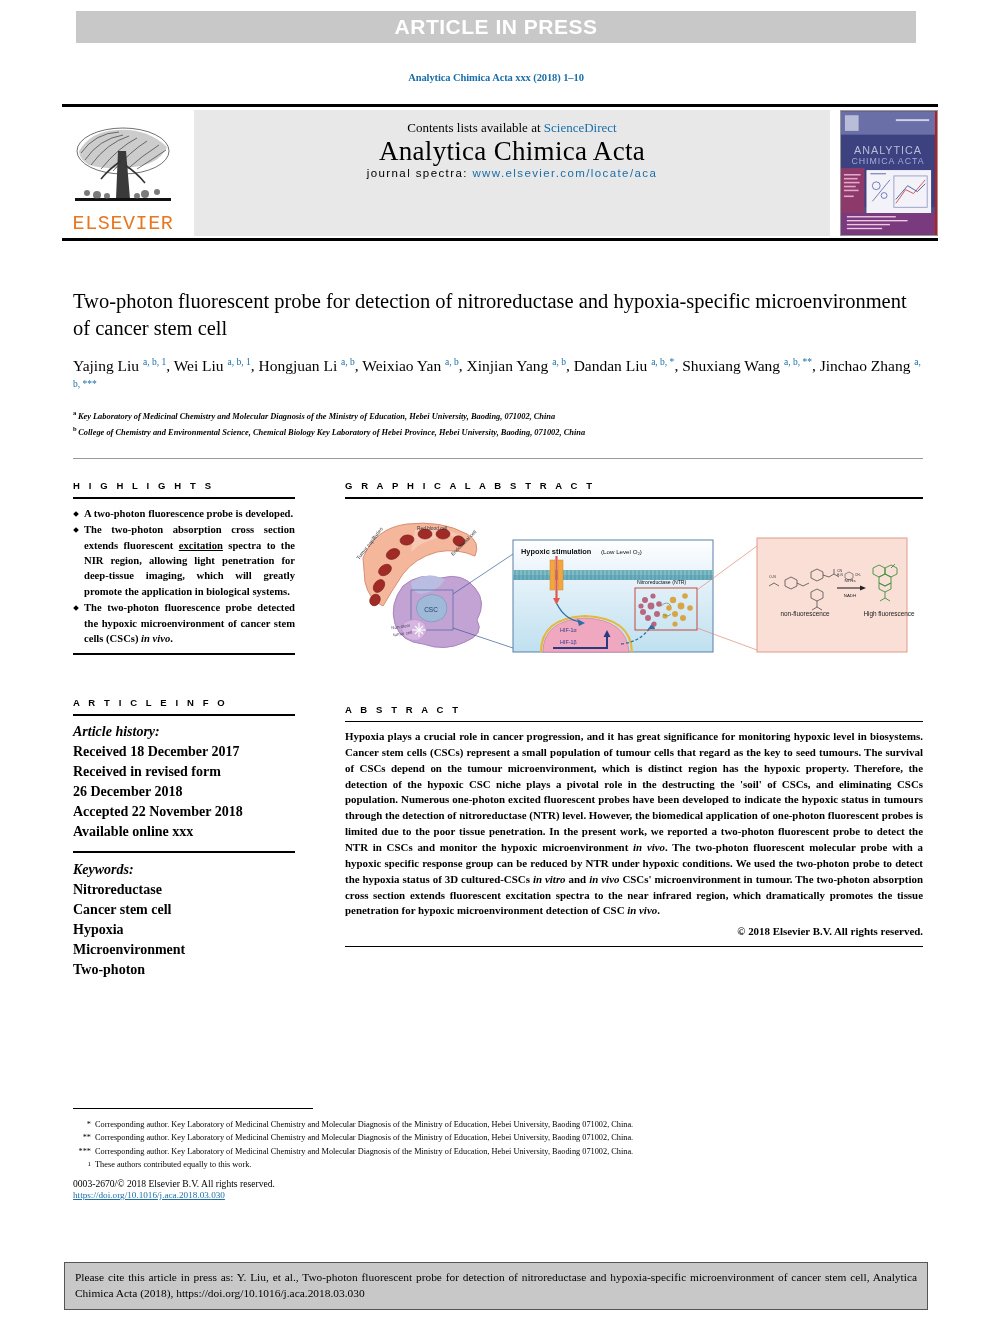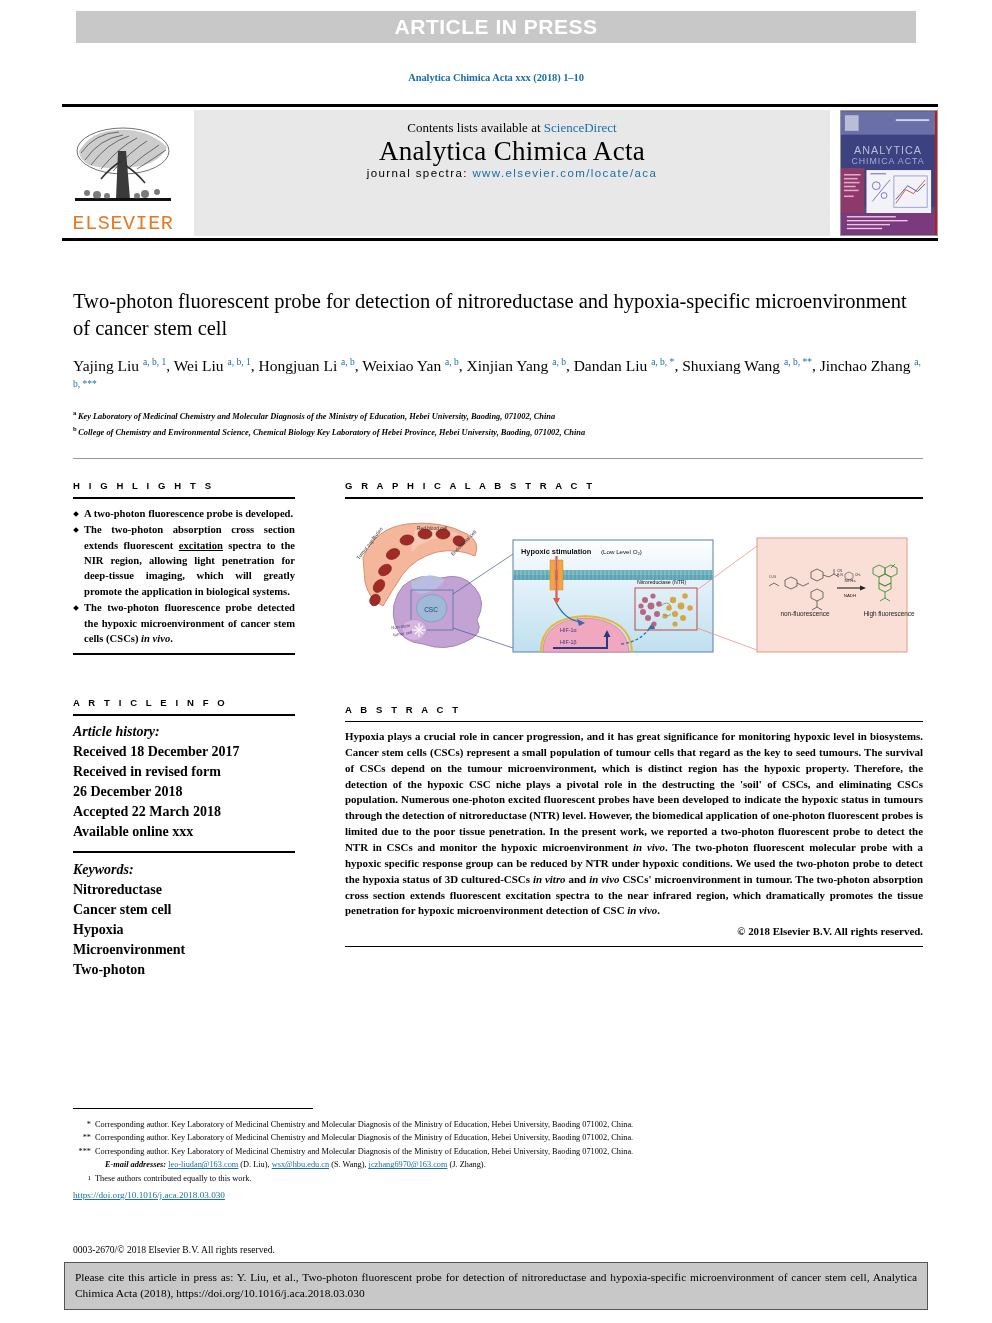--- a/index.html
+++ b/index.html
@@ -202,21 +202,21 @@
   
   .footnote-rule { position: absolute; left: 73px; top: 1108px; width: 240px; height: 1px; background: #000; }
   .footnotes { position: absolute; left: 73px; top: 1118px; width: 850px; font-size: 8.3px; line-height: 1.62; }
   .fn-row { position: relative; padding-left: 22px; }
   .fn-mark { position: absolute; left: 0; width: 18px; text-align: right; }
   .fn-row.sub { padding-left: 32px; }
   .eml { color: #1a6ea8; }
   .ital-b { font-style: italic; font-weight: bold; }
 
   .doi-line { position: absolute; left: 73px; top: 1190px; font-size: 9.2px; color: #1a6ea8; text-decoration: underline; }
-  .issn-line { position: absolute; left: 73px; top: 1244px; font-size: 9.6px; }
+  .issn-line { position: absolute; left: 73px; top: 1178px; font-size: 9.6px; }
 
   
   .cite-box {
     position: absolute;
     left: 64px; top: 1262px;
     width: 864px; height: 48px;
     background: #c8c8c8;
     border: 1px solid #555;
     box-sizing: border-box;
     padding: 7px 10px 0 10px;
@@ -353,21 +353,21 @@
 
     <div class="ainfo">
       <div class="sec-head">A R T I C L E  I N F O</div>
       <div class="rule-sec"></div>
       <div class="ainfo-body">
         <div class="it">Article history:</div>
         <div>
             <div>Received 18 December 2017</div>
             <div>Received in revised form</div>
             <div>26 December 2018</div>
-            <div>Accepted 22 March 2018</div>
+            <div>Accepted 22 November 2018</div>
             <div>Available online xxx</div>
           </div>
       </div>
       <div class="rule-mid"></div>
       <div class="ainfo-body" style="margin-top:0">
         <div class="it">Keywords:</div>
         <div>
             <div>Nitroreductase</div>
             <div>Cancer stem cell</div>
             <div>Hypoxia</div>
@@ -555,21 +555,20 @@
       <div class="abs-copy">© 2018 Elsevier B.V. All rights reserved.</div>
       <div class="rule-abs-bottom"></div>
     </div>
   </div>
 
   <div class="footnote-rule"></div>
   <div class="footnotes">
       <div class="fn-row"><span class="fn-mark">*</span>Corresponding author. Key Laboratory of Medicinal Chemistry and Molecular Diagnosis of the Ministry of Education, Hebei University, Baoding 071002, China.</div>
       <div class="fn-row"><span class="fn-mark">**</span>Corresponding author. Key Laboratory of Medicinal Chemistry and Molecular Diagnosis of the Ministry of Education, Hebei University, Baoding 071002, China.</div>
       <div class="fn-row"><span class="fn-mark">***</span>Corresponding author. Key Laboratory of Medicinal Chemistry and Molecular Diagnosis of the Ministry of Education, Hebei University, Baoding 071002, China.</div>
-      <div class="fn-row sub"><span class="ital-b">E-mail addresses: </span><a class="eml" href="#">leo-liudan@163.com</a> (D. Liu), <a class="eml" href="#">wsx@hbu.edu.cn</a> (S. Wang), <a class="eml" href="#">jczhang6970@163.com</a> (J. Zhang).</div>
       <div class="fn-row"><span class="fn-mark"><sup>1</sup></span>These authors contributed equally to this work.</div>
     </div>
 
   <a class="doi-line" href="#">https://doi.org/10.1016/j.aca.2018.03.030</a>
   <div class="issn-line">0003-2670/© 2018 Elsevier B.V. All rights reserved.</div>
 
   <div class="cite-box">
     <p>Please cite this article in press as: Y. Liu, et al., Two-photon fluorescent probe for detection of nitroreductase and hypoxia-specific microenvironment of cancer stem cell, Analytica Chimica Acta (2018), https://doi.org/10.1016/j.aca.2018.03.030</p>
   </div>
 

